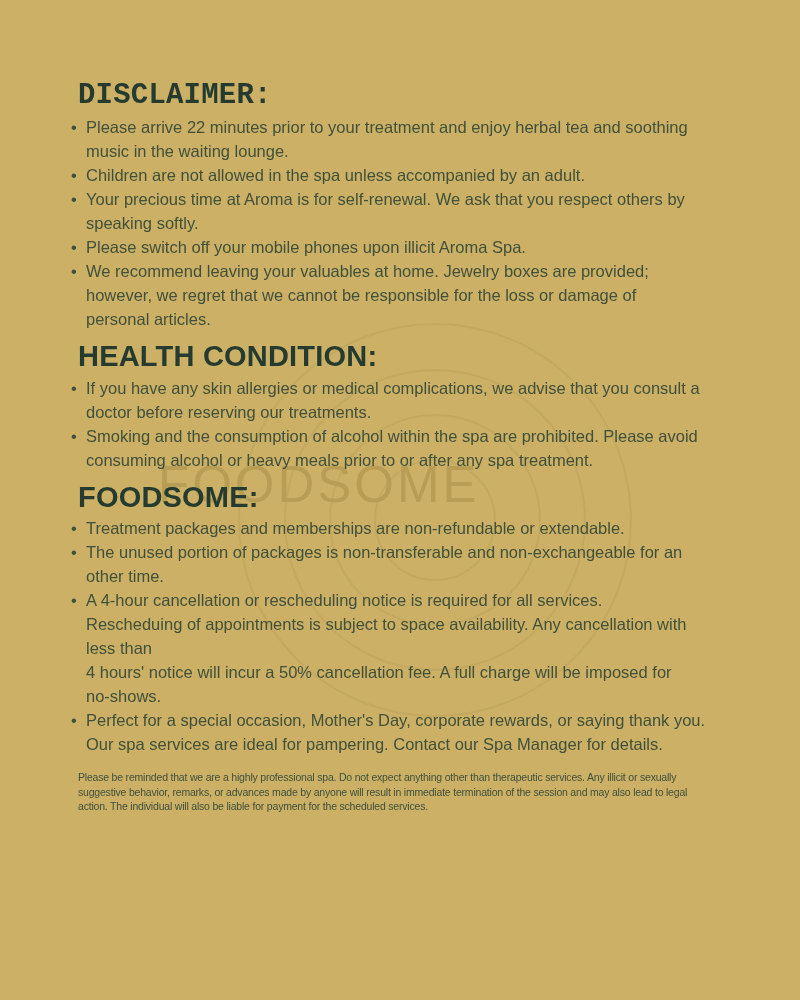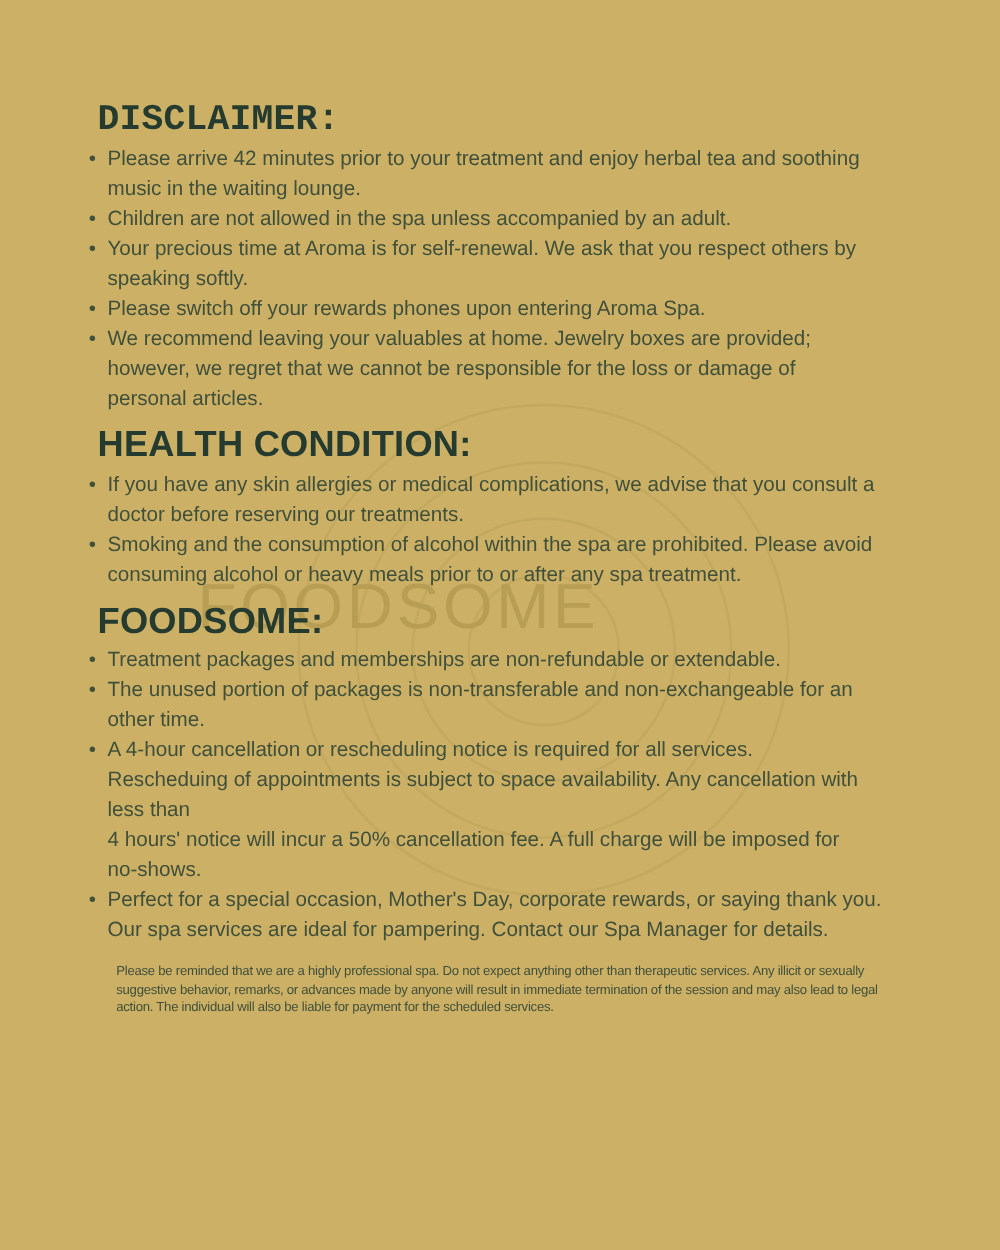--- a/index.html
+++ b/index.html
@@ -37,21 +37,21 @@
   }
   ul.bullets .dot {
     flex: 0 0 15px; width: 15px;
     font-size: 16.5px; line-height: 24px;
   }
   ul.bullets .btext {
     flex: 1 1 auto;
     white-space: pre-line;
   }
   .fineprint {
-    margin: 14px 0 0 22px;
+    margin: 14px 0 0 7px;
     font-size: 10.5px; line-height: 14.5px; letter-spacing: -0.2px;
     white-space: pre-line;
     color: var(--body, #41503A);
   }
 </style>
 </head>
 <body>
 
 <svg class="rings" width="800" height="1000" viewBox="0 0 800 1000" aria-hidden="true">
   <g fill="none" stroke="#BBA257" stroke-opacity="0.45" stroke-width="2">
@@ -64,35 +64,35 @@
 
 <div class="watermark">FOODSOME</div>
 
 <main class="content">
 
   <section class="section">
     <h2>DISCLAIMER:</h2>
     <ul class="bullets">
       <li>
           <span class="dot">•</span>
-          <span class="btext">Please arrive 42 minutes prior to your treatment and enjoy herbal tea and soothing
+          <span class="btext">Please arrive 22 minutes prior to your treatment and enjoy herbal tea and soothing
 music in the waiting lounge.</span>
         </li>
       <li>
           <span class="dot">•</span>
           <span class="btext">Children are not allowed in the spa unless accompanied by an adult.</span>
         </li>
       <li>
           <span class="dot">•</span>
           <span class="btext">Your precious time at Aroma is for self-renewal. We ask that you respect others by
 speaking softly.</span>
         </li>
       <li>
           <span class="dot">•</span>
-          <span class="btext">Please switch off your rewards phones upon entering Aroma Spa.</span>
+          <span class="btext">Please switch off your mobile phones upon illicit Aroma Spa.</span>
         </li>
     </ul>
   </section>
 
   <section class="section">
     <ul class="bullets">
       <li>
           <span class="dot">•</span>
           <span class="btext">We recommend leaving your valuables at home. Jewelry boxes are provided;
 however, we regret that we cannot be responsible for the loss or damage of

